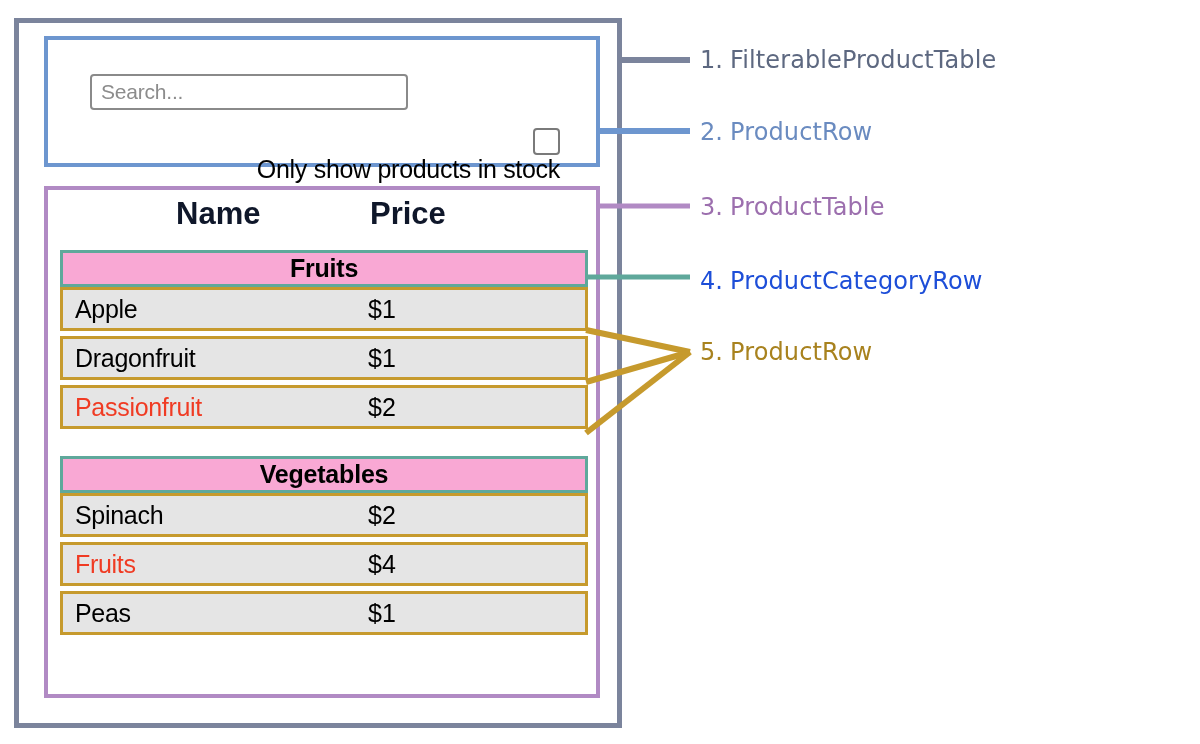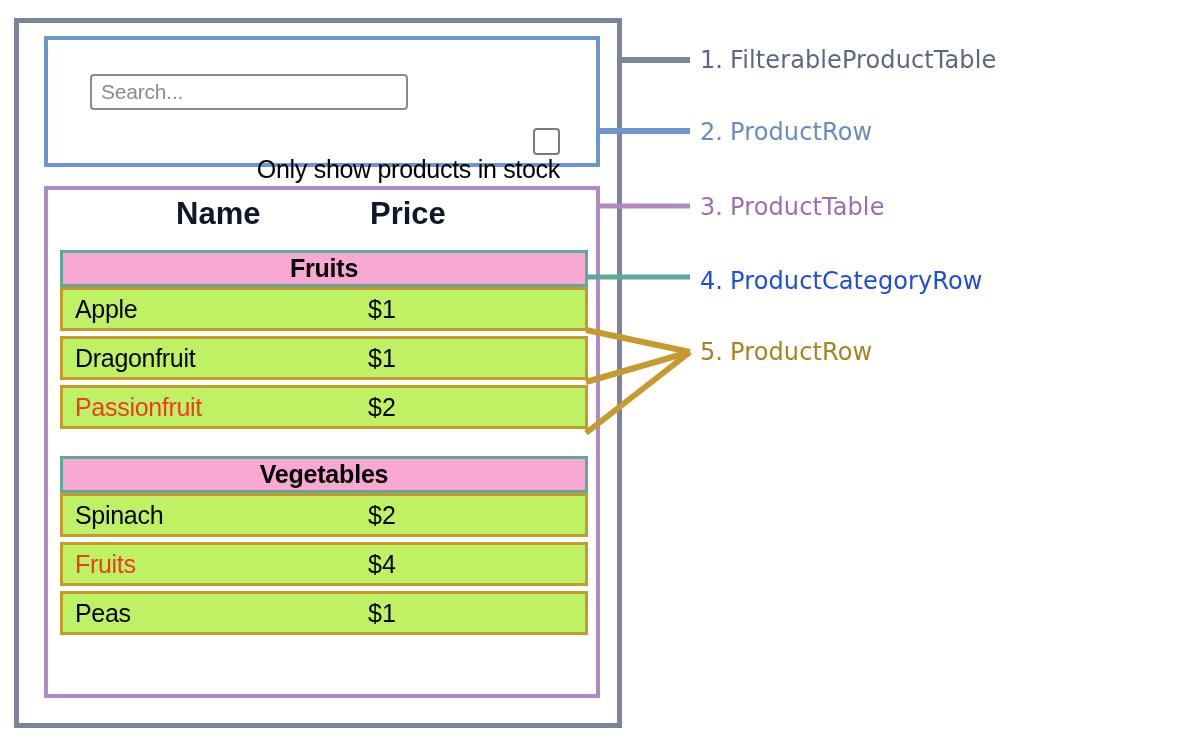--- a/index.html
+++ b/index.html
@@ -121,21 +121,21 @@
     letter-spacing: -0.2px;
     font-family: "Liberation Sans", sans-serif;
   }
 
   .prod-row {
     position: relative;
     box-sizing: border-box;
     width: 528px;
     height: 44px;
     border: 3px solid #c69a2d;
-    background: #bef264;
+    background: #e5e5e5;
     margin-bottom: 5px;
     display: flex;
     align-items: center;
   }
   .prod-row .cell-name {
     position: absolute;
     left: 12px;
     font-size: 25px;
     color: #000;
     white-space: nowrap;

